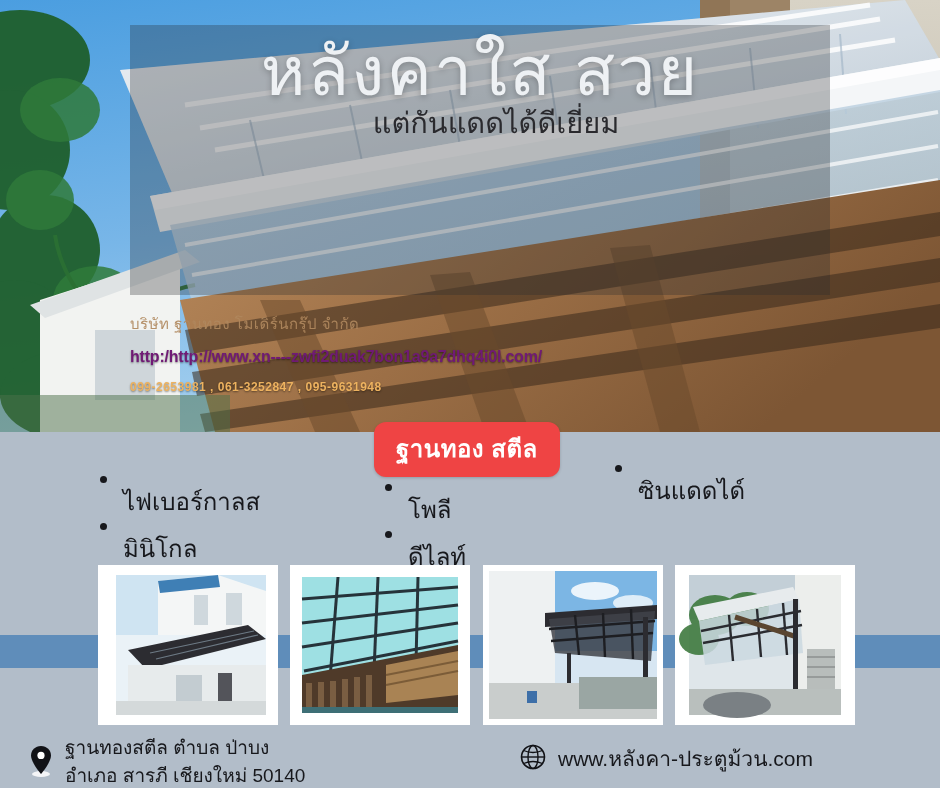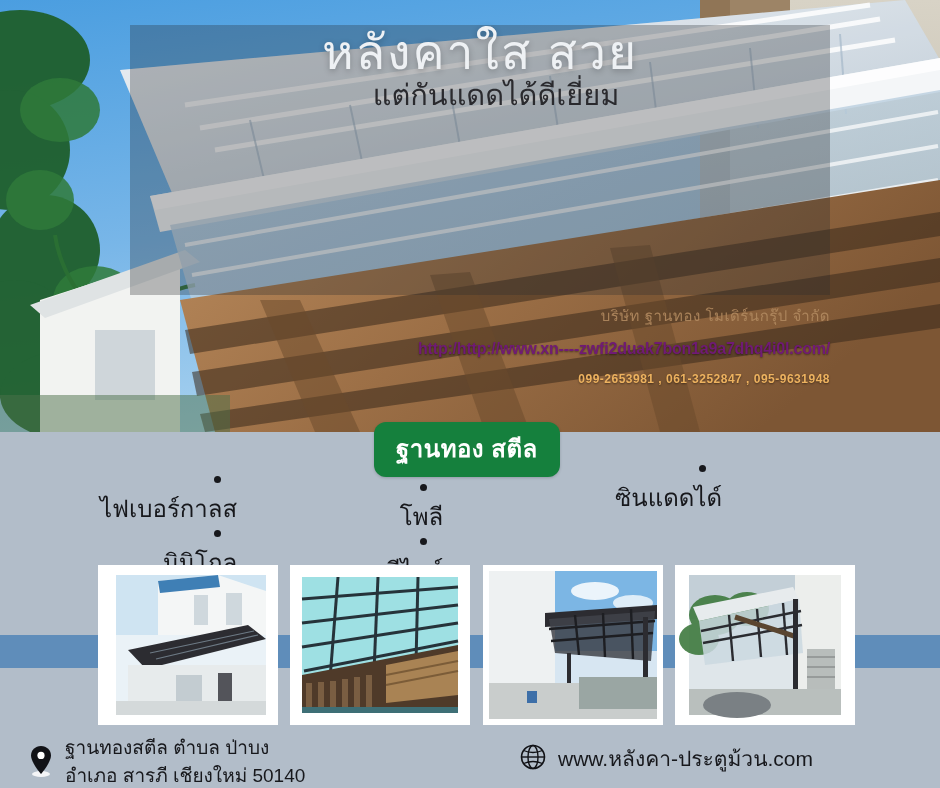--- a/index.html
+++ b/index.html
@@ -49,22 +49,22 @@
     position: absolute;
     left: 130px;
     top: 25px;
     width: 700px;
     height: 270px;
     text-align: center;
     line-height: 1;
   }
   .headline-1 {
     margin: 0;
-    padding-top: 4px;
-    font-size: 48px;
+    padding-top: 12px;
+    font-size: 68px;
     font-weight: 400;
     color: #eef1f4;
     letter-spacing: 2px;
     text-shadow: 0 2px 6px rgba(0,0,0,.25);
     white-space: nowrap;
   }
   .headline-sub {
     margin: 0;
     padding-top: 4px;
     font-size: 29px;
@@ -81,23 +81,23 @@
     color: #f2f5f8;
     letter-spacing: 2px;
     text-shadow: 0 2px 6px rgba(0,0,0,.25);
     white-space: nowrap;
   }
 
   
   .hero-contact {
     position: absolute;
     left: 130px;
-    top: 304px;
+    top: 312px;
     width: 700px;
-    text-align: right;
+    text-align: left;
   }
   .contact-company {
     font-size: 15px;
     color: #b0885e;
     letter-spacing: .5px;
     margin-bottom: 12px;
     opacity: .92;
   }
   .contact-url {
     font-size: 16px;
@@ -123,21 +123,21 @@
     top: 432px;
     width: 940px;
     height: 356px;
     background: #b2bdc9;
   }
 
   .badge {
     position: absolute;
     left: 374px;
     top: -10px;
-    background: #15803d;
+    background: #ef4444;
     color: #ffffff;
     border-radius: 12px;
     padding: 7px 22px 9px 22px;
     font-size: 24px;
     font-weight: bold;
     letter-spacing: .5px;
     box-shadow: 0 1px 3px rgba(0,0,0,.18);
   }
 
   
@@ -148,26 +148,25 @@
     width: 940px;
     height: 90px;
   }
   .feat-col { position: absolute; }
   .feat-col-1 { left: 100px; top: 8px; }
   .feat-col-2 { left: 385px; top: 16px; }
   .feat-col-3 { left: 615px; top: -3px; }
 
   .feat-item {
     display: flex;
-    align-items: flex-end;
+    align-items: flex-start;
     font-size: 24px;
     color: #17181c;
     margin-bottom: 8px;
     white-space: nowrap;
-    flex-direction: column;
   }
   .feat-dot {
     width: 7px; height: 7px;
     border-radius: 50%;
     background: #17181c;
     margin-right: 16px;
     flex: 0 0 auto;
     position: relative;
     top: -6px;
   }

